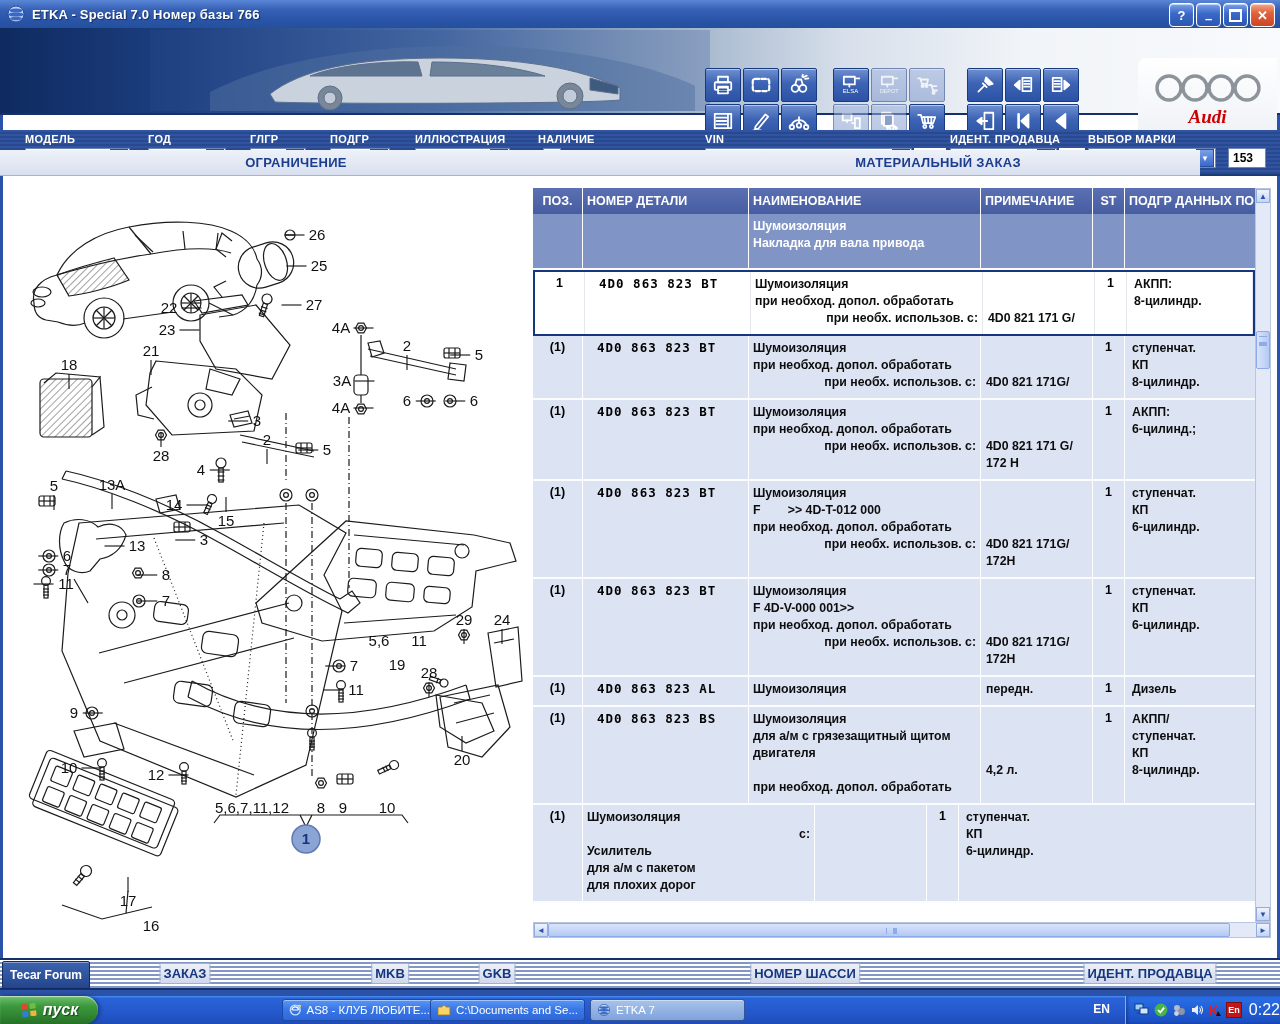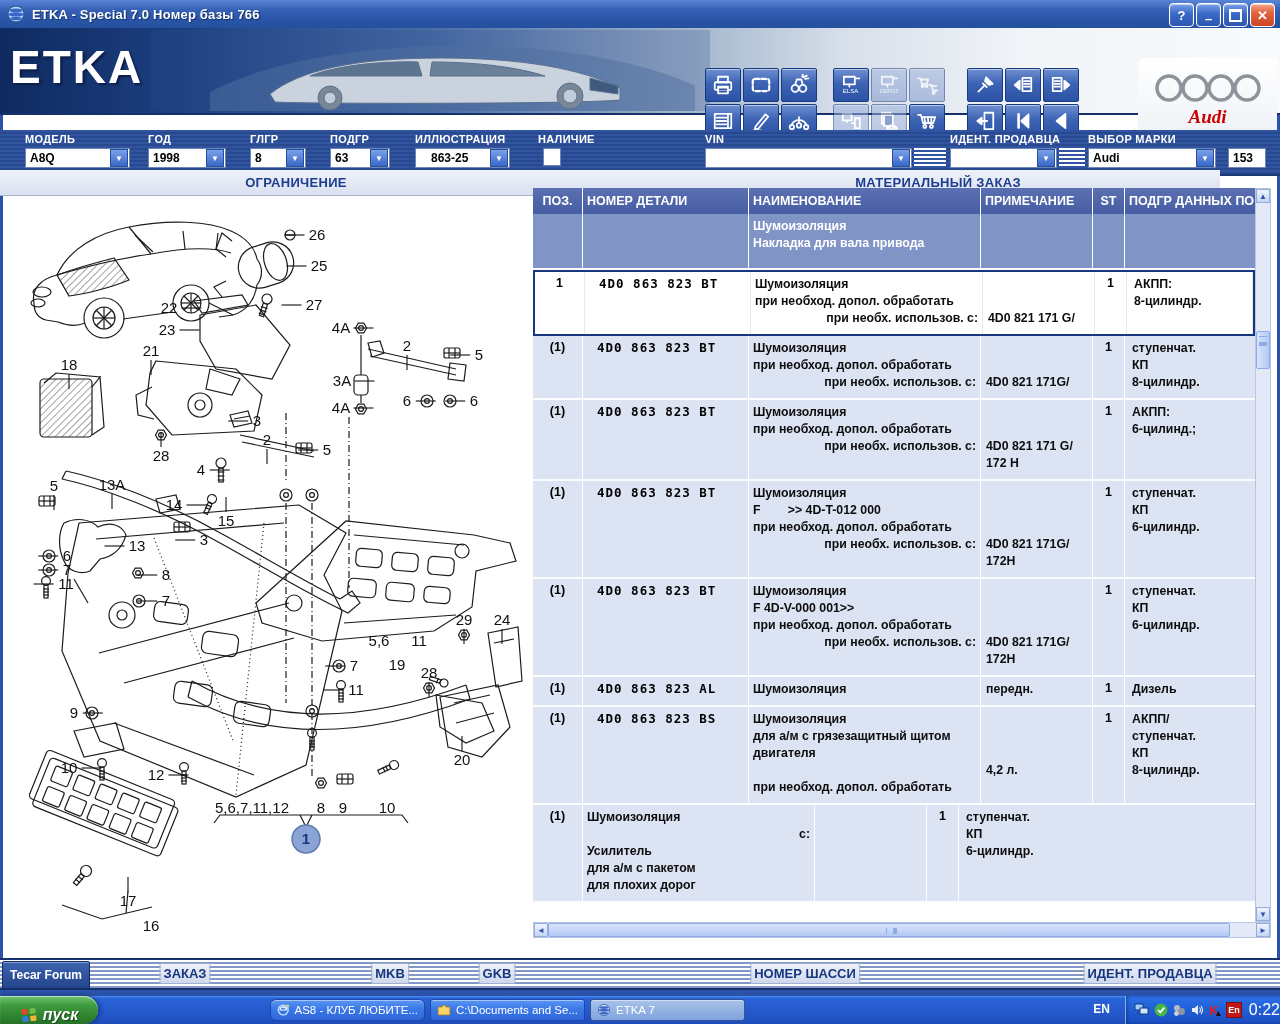--- a/index.html
+++ b/index.html
@@ -48,22 +48,22 @@
   .flabel{position:absolute;top:3px;color:#fff;font-size:11px;font-weight:bold;letter-spacing:.3px;}
   .combo{position:absolute;top:18px;height:20px;background:#fff;border:1px solid #6e86b4;box-sizing:border-box;
     display:flex;align-items:center;justify-content:space-between;}
   .combo .val{flex:1;font-size:12px;font-weight:bold;color:#000;padding-left:4px;white-space:nowrap;overflow:hidden;}
   .combo .arr{width:16px;height:16px;margin:1px;background:linear-gradient(180deg,#7aa0e8,#3a68c8);
     border:1px solid #24509e;color:#fff;font-size:8px;display:flex;align-items:center;justify-content:center;}
   .hatchblk{position:absolute;top:18px;height:20px;background:repeating-linear-gradient(180deg,#ffffff 0 2px,#30549f 2px 4px);}
   .chkbox{position:absolute;top:18px;width:16px;height:16px;background:#fff;border:1px solid #6e86b4;}
 
   
-  .secbar{left:0;top:170px;width:1200px;height:25px;background:linear-gradient(180deg,#eef1f8,#d9e0ef);
-    border-bottom:1px solid #a8b4cf;padding-left:20px;}
+  .secbar{left:0;top:150px;width:1200px;height:25px;background:linear-gradient(180deg,#eef1f8,#d9e0ef);
+    border-bottom:1px solid #a8b4cf;}
   .sectxt{position:absolute;top:5px;transform:translateX(-50%);color:#1c3d8f;font-weight:bold;font-size:13px;letter-spacing:.3px;}
 
   
   #diagram{left:4px;top:183px;width:524px;height:772px;}
   #diagram .art{stroke:#1c1c1c;fill:none;stroke-width:1.2;}
   .co{font-size:15px;fill:#111;font-family:"Liberation Sans",sans-serif;text-anchor:middle;}
   .ld{stroke:#111;stroke-width:1.1;}
   .hl-circle{fill:#8ba4d6;stroke:#5f7ab2;stroke-width:1.5;}
   .hl-num{fill:#17357c;font-size:15px;font-weight:bold;text-anchor:middle;}
 
@@ -107,21 +107,21 @@
     display:flex;align-items:center;justify-content:center;box-shadow:inset 0 1px 0 rgba(255,255,255,.4);}
   .bchip{position:absolute;top:3px;transform:translateX(-50%);padding:2px 3px;color:#16367f;font-weight:bold;font-size:13px;
     background:linear-gradient(180deg,#eef1f8,#cfd8ec);border:1px solid #9fb0d2;white-space:nowrap;}
 
   
   .taskbar{left:0;top:996px;width:1280px;height:28px;
     background:linear-gradient(180deg,#4a90f4 0%,#2a63d8 8%,#2458cb 60%,#1e4cb8 100%);}
   .startbtn{position:absolute;left:0;top:0;height:28px;width:98px;border-radius:0 14px 14px 0;
     background:linear-gradient(180deg,#6fc26f 0%,#3d9a3d 35%,#2d7f2e 80%,#267127 100%);
     box-shadow:inset 0 1px 1px rgba(255,255,255,.6),2px 0 4px rgba(0,0,0,.35);
-    display:flex;align-items:flex-end;justify-content:center;gap:5px;color:#fff;font-size:16px;font-weight:bold;font-style:italic;
+    display:flex;align-items:center;justify-content:center;gap:5px;color:#fff;font-size:16px;font-weight:bold;font-style:italic;
     text-shadow:1px 1px 1px #14491a;}
   .taskbtn{position:absolute;top:3px;height:22px;width:155px;border-radius:3px;
     background:linear-gradient(180deg,#5a97f2,#3a78e8 45%,#2f67d8);border:1px solid #1e48a8;box-sizing:border-box;
     display:flex;align-items:center;gap:5px;padding:0 6px;color:#fff;font-size:11.5px;white-space:nowrap;overflow:hidden;
     box-shadow:inset 0 1px 0 rgba(255,255,255,.45);}
   .taskbtn.active{background:linear-gradient(180deg,#a9c3ea,#7fa3dd);border-color:#35549a;color:#fff;}
   .tray{position:absolute;right:0;top:0;height:28px;width:155px;background:linear-gradient(180deg,#2a70e8,#1a4cc0);
     border-left:1px solid #7db0f5;display:flex;align-items:center;gap:4px;padding-left:8px;box-sizing:border-box;
     box-shadow:inset 2px 0 3px rgba(0,0,0,.25);}
   .lang-en{position:absolute;right:170px;top:6px;color:#fff;font-size:12px;font-weight:bold;}
@@ -149,21 +149,20 @@
     <div class="wbtn">
         <span class="maxbox"></span>
       </div>
     <div class="wbtn close">✕</div>
   </div>
 </div>
 
 <div class="abs appframe"></div>
 
 <div class="abs band">
-  <div class="abs etka-logo" style="left:10px;top:12px;">ETKA</div>
   <svg class="abs carphoto" style="left:150px;top:2px;" viewBox="0 0 560 81">
     <rect x="0" y="0" width="560" height="81" fill="#2a4d8e" opacity="0.25"></rect>
     <path d="M60,62 C120,30 220,14 330,16 C420,18 500,34 545,56 L545,81 L60,81 Z" fill="#50709f" opacity="0.5"></path>
     <g stroke="#5a6f8e" stroke-width="1">
       <path d="M120,64 C150,40 205,28 290,28 C370,28 430,38 470,58 L470,70 C430,74 160,74 125,72 Z" fill="#c9d2dd"></path>
       <path d="M160,46 C190,34 240,31 268,32 L272,46 Z" fill="#5d7491"></path>
       <path d="M282,32 C330,32 370,38 395,46 L280,46 Z" fill="#6b8099"></path>
       <circle cx="180" cy="68" r="12" fill="#7a8797"></circle>
         <circle cx="180" cy="68" r="6" fill="#c2ccd8"></circle>
       <circle cx="420" cy="66" r="13" fill="#7a8797"></circle>
@@ -930,21 +929,21 @@
     <svg width="18" height="18" viewBox="0 0 18 18">
       <g transform="rotate(-6 9 9)">
         <path d="M2,3 Q5,2 8,3 L8,8 L2,8 Z" fill="#e4452c"></path>
         <path d="M10,3 Q13,2 16,3 L16,8 L10,8 Z" fill="#6fbe44"></path>
         <path d="M2,10 L8,10 L8,15 Q5,16 2,15 Z" fill="#2f7de1"></path>
         <path d="M10,10 L16,10 L16,15 Q13,16 10,15 Z" fill="#f3b33b"></path>
       </g>
     </svg>
     <span>пуск</span>
   </div>
-  <div class="taskbtn" style="left:270px;border-radius:6px;">
+  <div class="taskbtn" style="left:282px;">
     <svg width="14" height="14" viewBox="0 0 14 14">
       <circle cx="7" cy="7" r="5.5" fill="none" stroke="#bfe0ff" stroke-width="1.6"></circle>
       <path d="M3.5,7 A3.5,3.5 0 0 1 10.5,7" fill="none" stroke="#fff" stroke-width="1.4"></path>
       <line x1="3.5" y1="7" x2="10.5" y2="7" stroke="#fff" stroke-width="1.4"></line>
       <path d="M10,2 Q14,1 13,4" fill="none" stroke="#ffd34d" stroke-width="1.3"></path>
     </svg>
     <span>AS8 - КЛУБ ЛЮБИТЕ...</span>
   </div>
   <div class="taskbtn" style="left:430px;">
     <svg width="14" height="12" viewBox="0 0 14 12">

